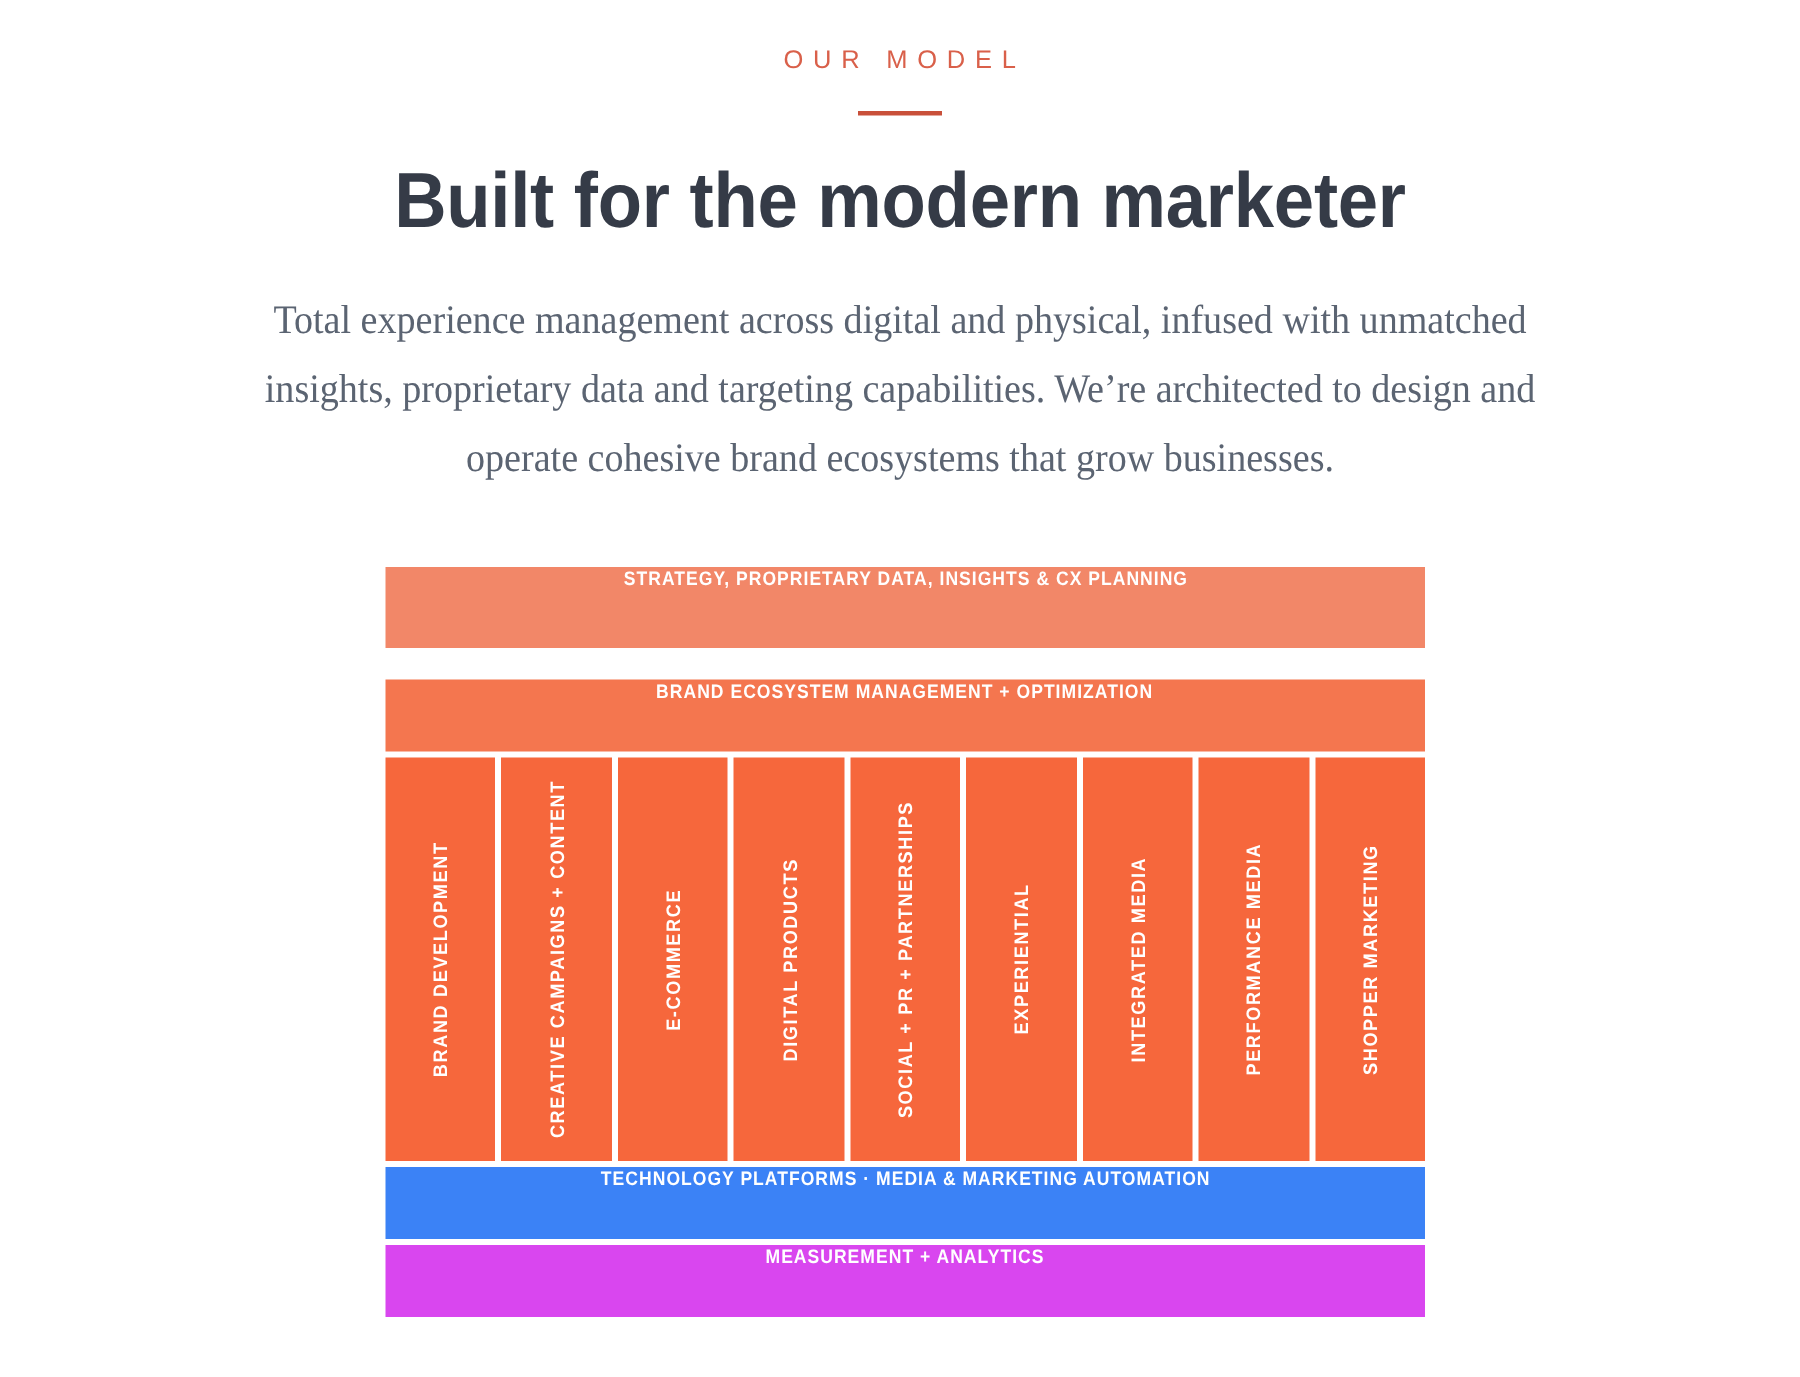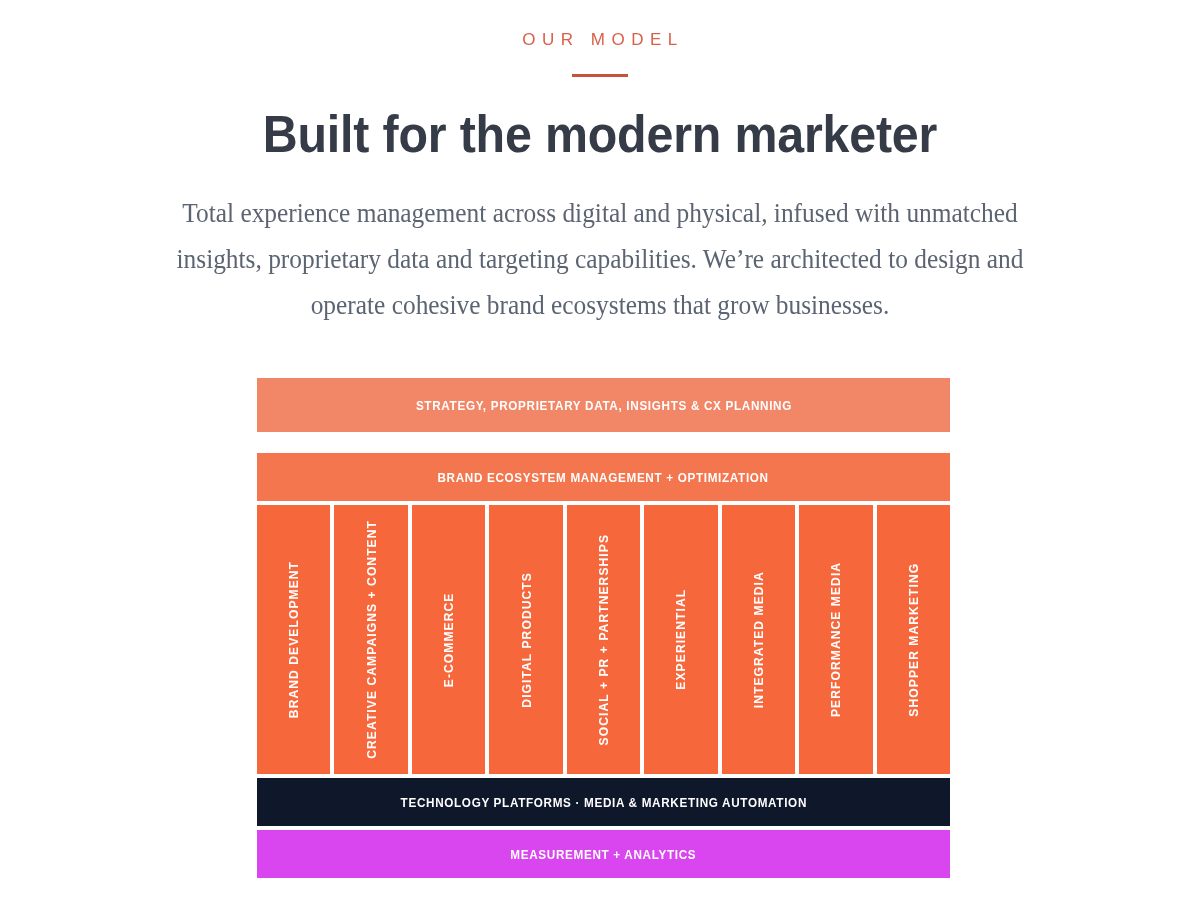--- a/index.html
+++ b/index.html
@@ -77,39 +77,38 @@
     top: 378px;
     width: 693px;
     height: 500px;
     display: flex;
     flex-direction: column;
     gap: 4px;
   }
 
   .bar {
     display: flex;
-    align-items: center;
     justify-content: center;
     box-sizing: border-box;
   }
 
   .bar-label {
     font-family: "Liberation Sans Narrow", "Liberation Sans", sans-serif;
     font-size: 13px;
     font-weight: 700;
     letter-spacing: 0.75px;
     color: #ffffff;
     text-transform: uppercase;
     white-space: nowrap;
     transform: scaleX(0.9);
   }
 
   .row-strategy  { height: 54px; background: #f28768; }
   .row-ecosystem { height: 48px; background: #f4764f; margin-top: 17px; }
-  .row-tech      { height: 48px; background: #0f172a; }
+  .row-tech      { height: 48px; background: #3b82f6; }
   .row-measure   { height: 48px; background: #d946ef; }
 
   .columns {
     flex: 1 1 auto;
     display: flex;
     gap: 4px;
   }
 
   .column {
     flex: 1 1 0;

